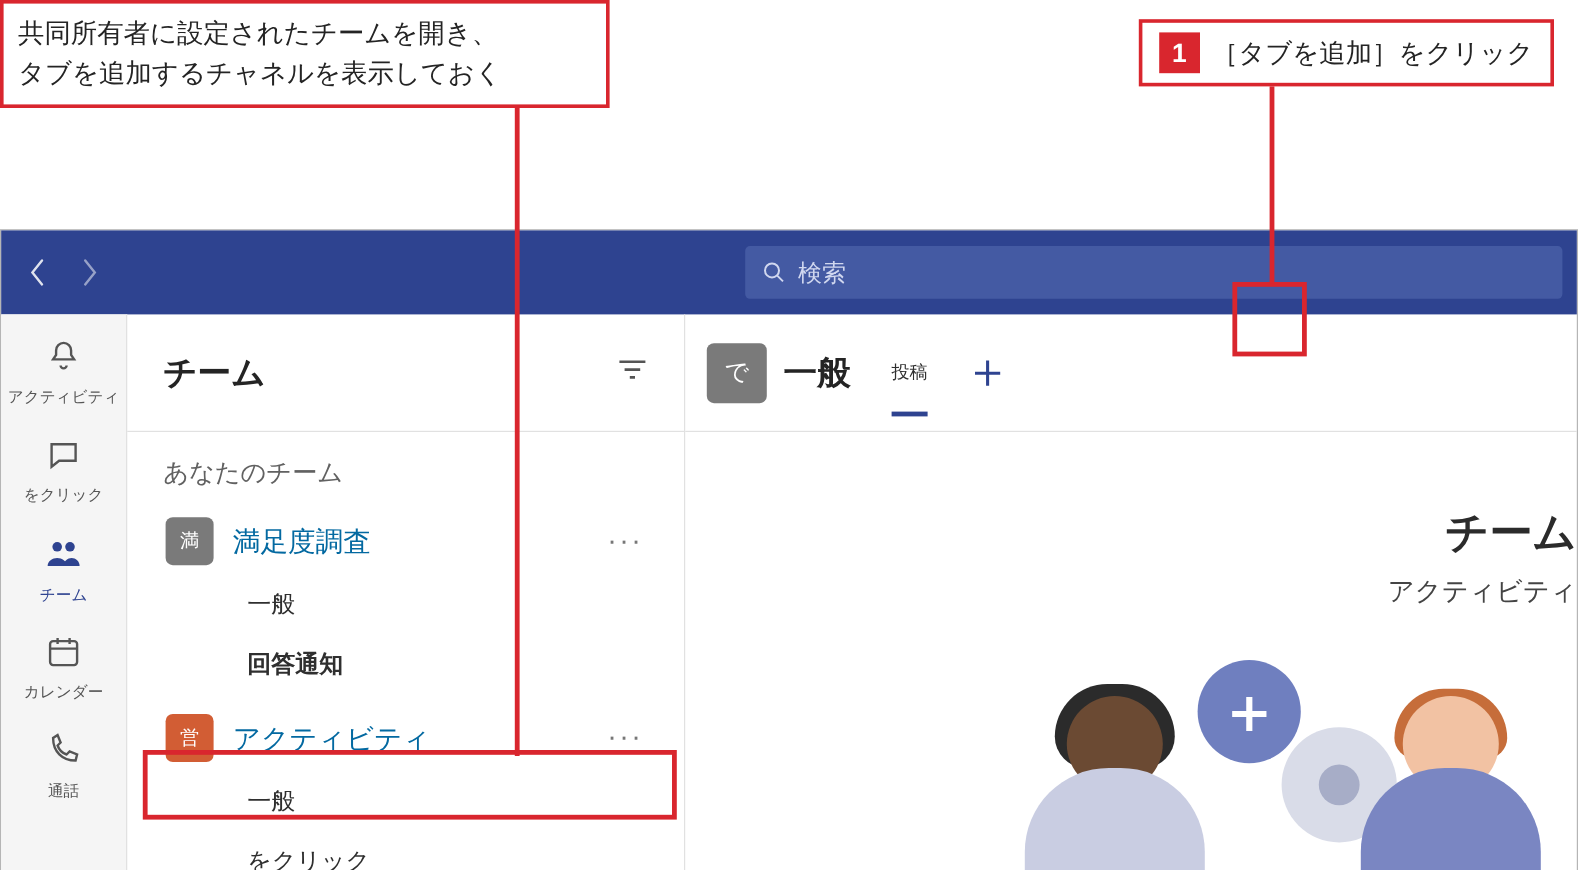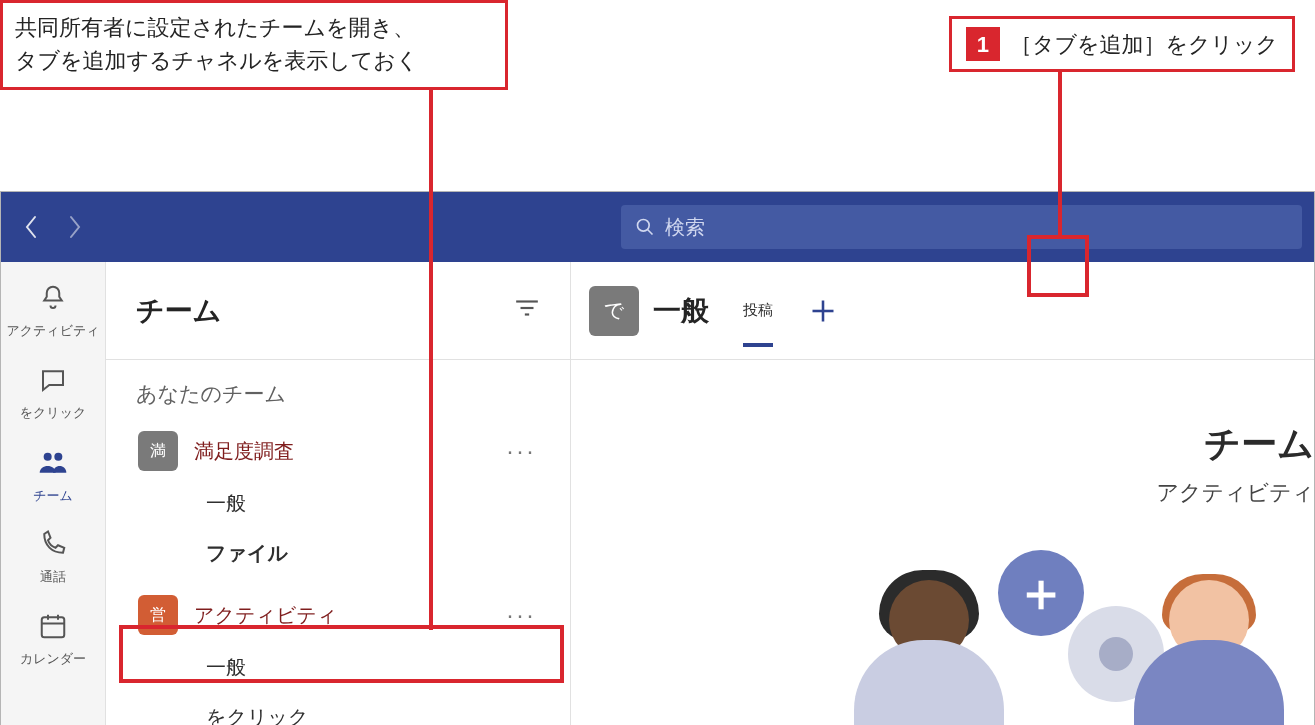--- a/index.html
+++ b/index.html
@@ -170,21 +170,21 @@
     padding:0 0 0 2px;
     cursor:pointer;
     position:relative;
   }
   .team-avatar {
     width:40px;height:40px;border-radius:6px;
     background:#7a7a7a;color:#fff;display:flex;align-items:center;justify-content:center;
     font-size:16px;
   }
   .team-avatar.orange { background:#d25d34; }
-  .team-name { font-size:20px;color:#7f1d1d;flex:1; }
+  .team-name { font-size:23px;color:#0369a1;flex:1; }
   .team-more { color:#777;font-size:24px;letter-spacing:2px;padding-right:26px;cursor:pointer; }
   .channel {
     display:flex;align-items:center;
     height:50px;
     padding-left:70px;
     font-size:20px;color:#2f2f2f;
     cursor:pointer;
   }
   .channel.bold { font-weight:700; }
   .channel.selected {
@@ -345,35 +345,35 @@
                 <circle cx="16" cy="8" r="3" fill="#2e4390"></circle>
                 <path d="M2 20c0-3 3-5 6-5s6 2 6 5" fill="#2e4390"></path>
                 <path d="M12 20c0-3 2.5-5 5-5s5 2 5 5" fill="#2e4390"></path>
               </svg>
           </span>
           <span class="lbl">チーム</span>
         </div>
         <div class="rail-item">
           <span class="ico">
             <svg width="30" height="30" viewBox="0 0 24 24">
-                <path d="M5 4c0 9 6 15 15 15l1-4-5-2-2 2c-3-1-5-3-6-6l2-2-2-5-3 2z" fill="none" stroke="#555" stroke-width="1.6"></path>
-              </svg>
-          </span>
-          <span class="lbl">通話</span>
-        </div>
-        <div class="rail-item">
-          <span class="ico">
-            <svg width="30" height="30" viewBox="0 0 24 24">
                 <rect x="3" y="5" width="18" height="16" rx="2" fill="none" stroke="#555" stroke-width="1.6"></rect>
                 <line x1="3" y1="10" x2="21" y2="10" stroke="#555" stroke-width="1.6"></line>
                 <line x1="8" y1="3" x2="8" y2="7" stroke="#555" stroke-width="1.6"></line>
                 <line x1="16" y1="3" x2="16" y2="7" stroke="#555" stroke-width="1.6"></line>
               </svg>
           </span>
           <span class="lbl">カレンダー</span>
+        </div>
+        <div class="rail-item">
+          <span class="ico">
+            <svg width="30" height="30" viewBox="0 0 24 24">
+                <path d="M5 4c0 9 6 15 15 15l1-4-5-2-2 2c-3-1-5-3-6-6l2-2-2-5-3 2z" fill="none" stroke="#555" stroke-width="1.6"></path>
+              </svg>
+          </span>
+          <span class="lbl">通話</span>
         </div>
       </div>
 
       <div class="list-pane">
         <div class="list-head">
           <h1>チーム</h1>
           <span class="filter-btn">
             <svg width="26" height="22" viewBox="0 0 24 18">
                 <line x1="2" y1="3" x2="22" y2="3" stroke="#555" stroke-width="2"></line>
                 <line x1="6" y1="9" x2="18" y2="9" stroke="#555" stroke-width="2"></line>
@@ -383,21 +383,21 @@
         </div>
         <div class="list-body">
           <div class="section-label">あなたのチーム</div>
 
           <div class="team-row">
             <div class="team-avatar">満</div>
             <div class="team-name">満足度調査</div>
             <div class="team-more">···</div>
           </div>
           <div class="channel">一般</div>
-          <div class="channel bold">ファイル</div>
+          <div class="channel bold">回答通知</div>
 
           <div class="team-row" style="margin-top:10px;">
             <div class="team-avatar orange">営</div>
             <div class="team-name">アクティビティ</div>
             <div class="team-more">···</div>
           </div>
           <div class="channel selected">一般</div>
           <div class="channel">をクリック</div>
         </div>
       </div>

